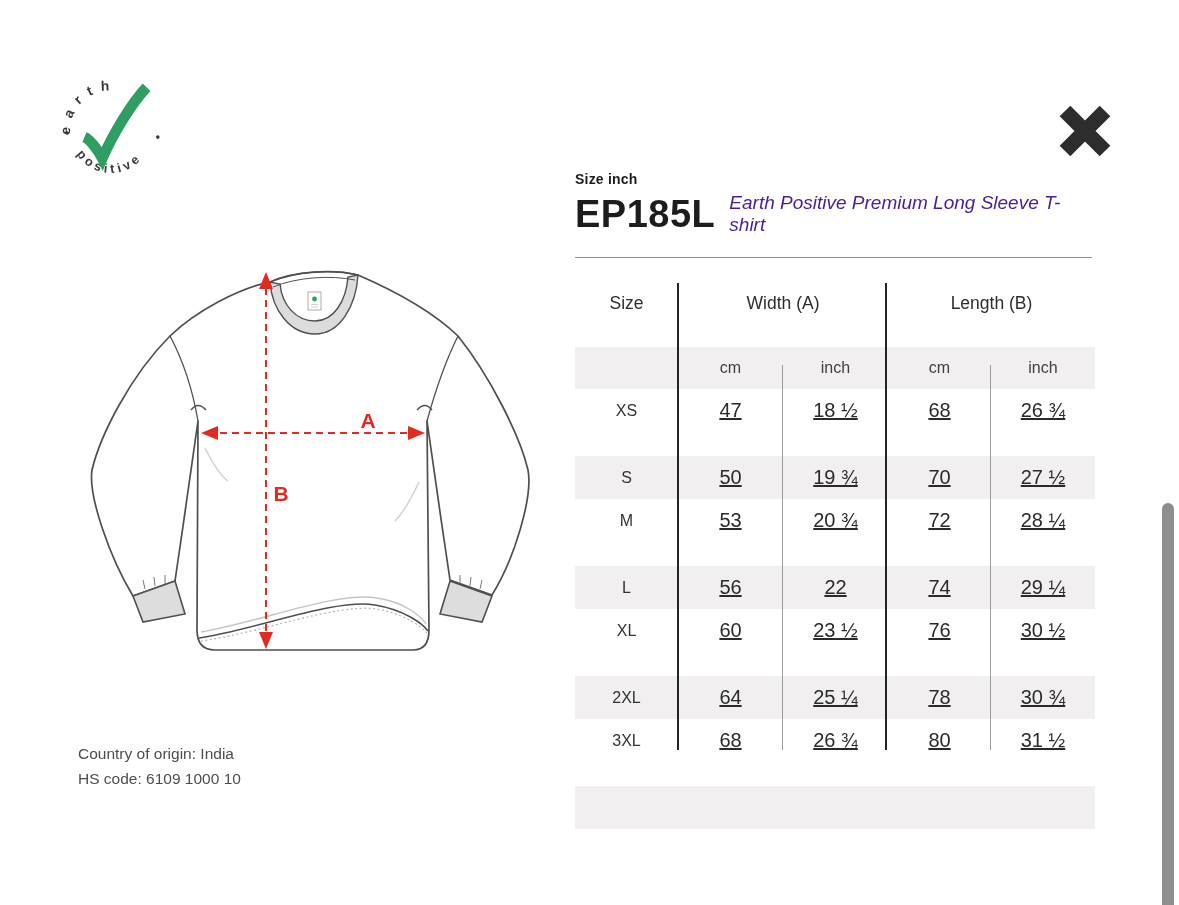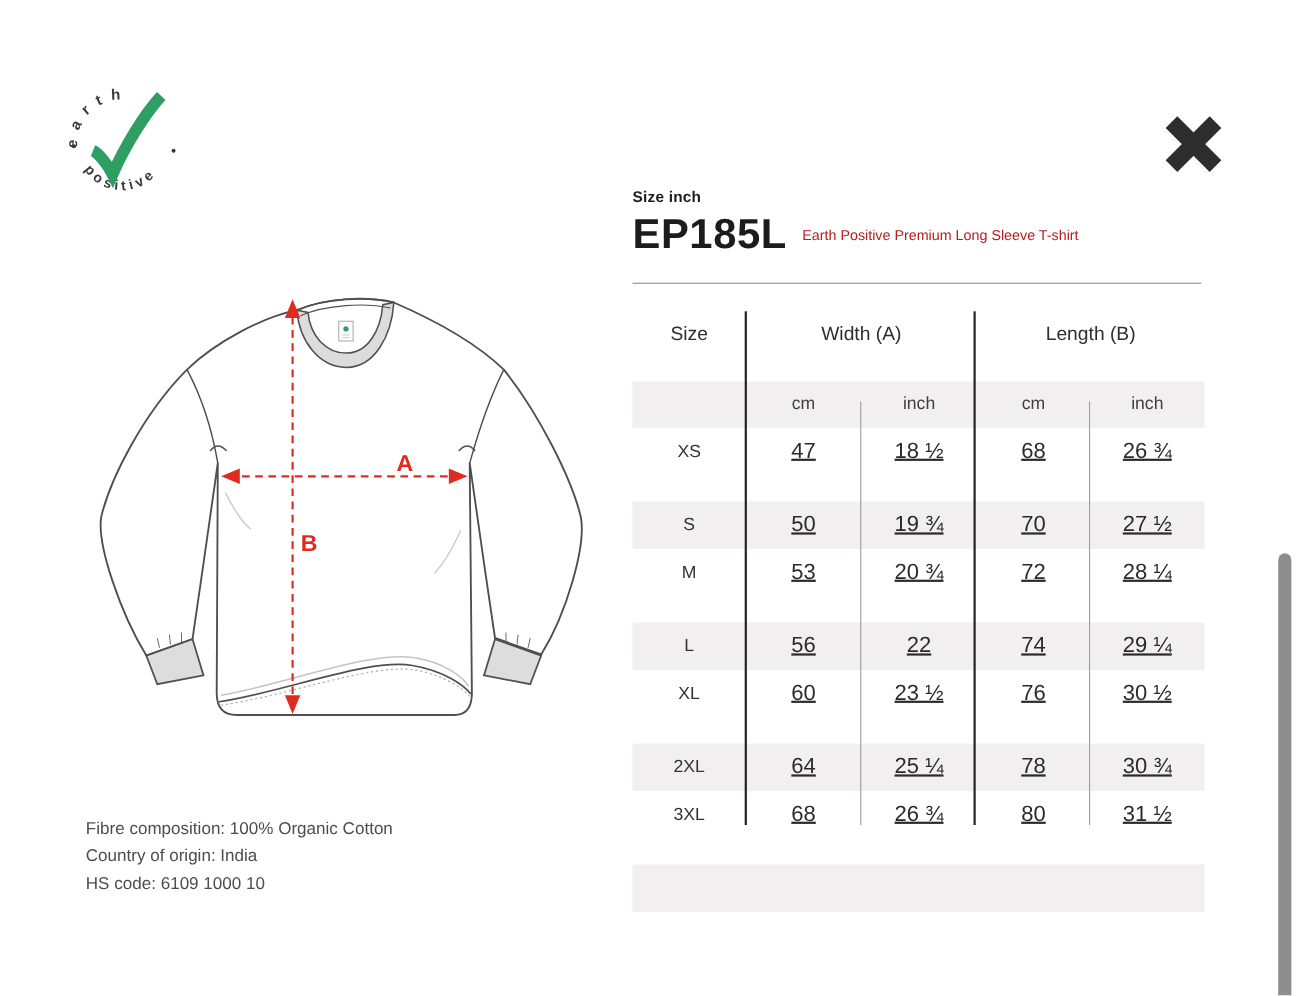--- a/index.html
+++ b/index.html
@@ -12,21 +12,21 @@
 
   
   .close-btn { position:absolute; left:1052px; top:98px; width:66px; height:66px;
                cursor:pointer; background:none; border:none; }
 
   
   .spec-header { position:absolute; left:575px; top:171px; width:520px; }
   .spec-label { font-size:14px; font-weight:bold; color:#1d1d1d; letter-spacing:.2px; }
   .spec-title-row { display:flex; align-items:center; margin-top:5px; }
   .product-code { font-size:38px; font-weight:bold; color:#1c1c1c; letter-spacing:.5px; }
-  .product-name { font-size:13px; color:#b91c1c; margin-left:14px; }
+  .product-name { font-size:19px; color:#4c1d95; margin-left:14px;font-style:italic; }
   .header-rule { position:absolute; left:575px; top:257px; width:517px; height:1px; background:#909090; }
 
   
   .size-table { position:absolute; left:575px; top:283px; width:520px; height:467px; }
   .t-row { display:grid; grid-template-columns:103px 105px 105px 103px 104px; align-items:center; }
   .t-row .cell { text-align:center; }
   .group-row { height:40px; font-size:17.5px; color:#2e2e2e; }
   .group-row .span2 { grid-column:span 2; }
   .units-row { height:42px; font-size:16px; color:#3f3f3f; }
   .data-row { height:43px; }
@@ -208,20 +208,19 @@
       <polygon points="191,391 184,374 198,374" stroke="none"></polygon>
       <line x1="145" y1="175" x2="333" y2="175" stroke-width="2" stroke-dasharray="7 5" fill="none"></line>
       <polygon points="126,175 143,168 143,182" stroke="none"></polygon>
       <polygon points="350,175 333,168 333,182" stroke="none"></polygon>
       <text x="293" y="170" text-anchor="middle" font-size="21" font-weight="bold" stroke="none">A</text>
       <text x="206" y="243" text-anchor="middle" font-size="21" font-weight="bold" stroke="none">B</text>
     </g>
   </svg>
 
   <div class="product-info">
-    <div>Fibre composition: 100% Organic Cotton</div>
     <div>Country of origin: India</div>
     <div>HS code: 6109 1000 10</div>
   </div>
 
   <div class="scrollbar-thumb"></div>
 
 </div>
 
 </body></html>

